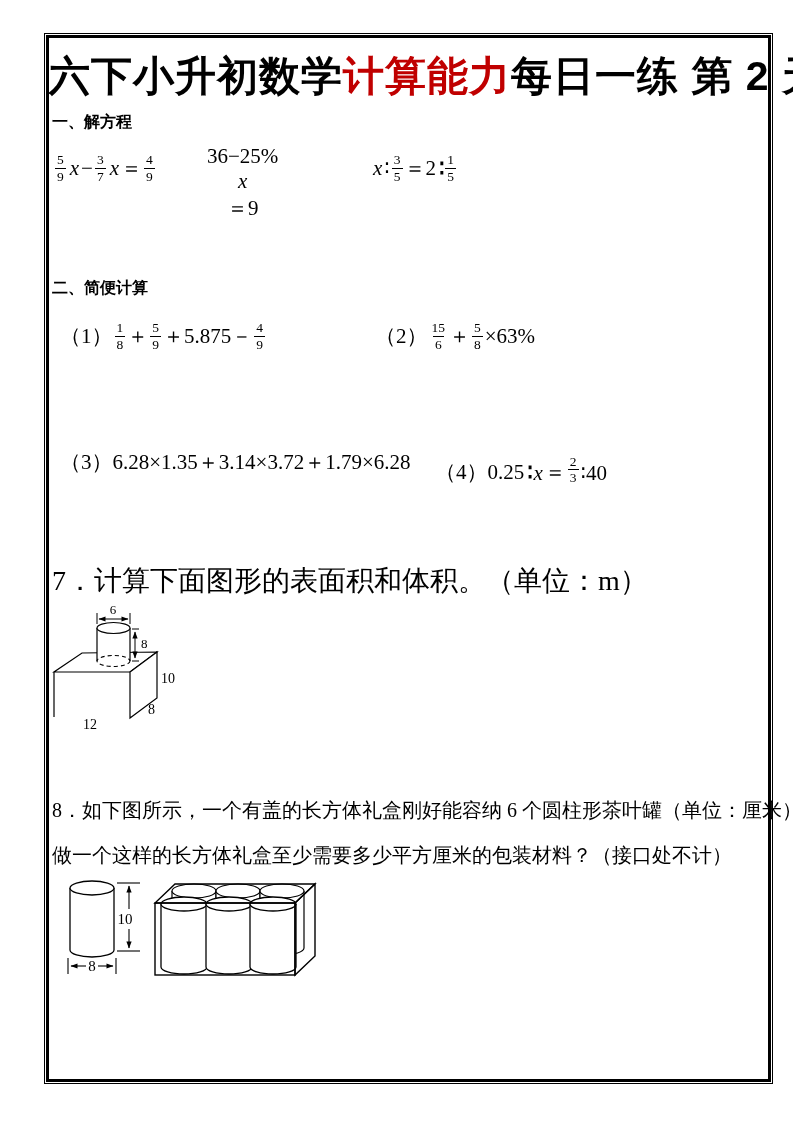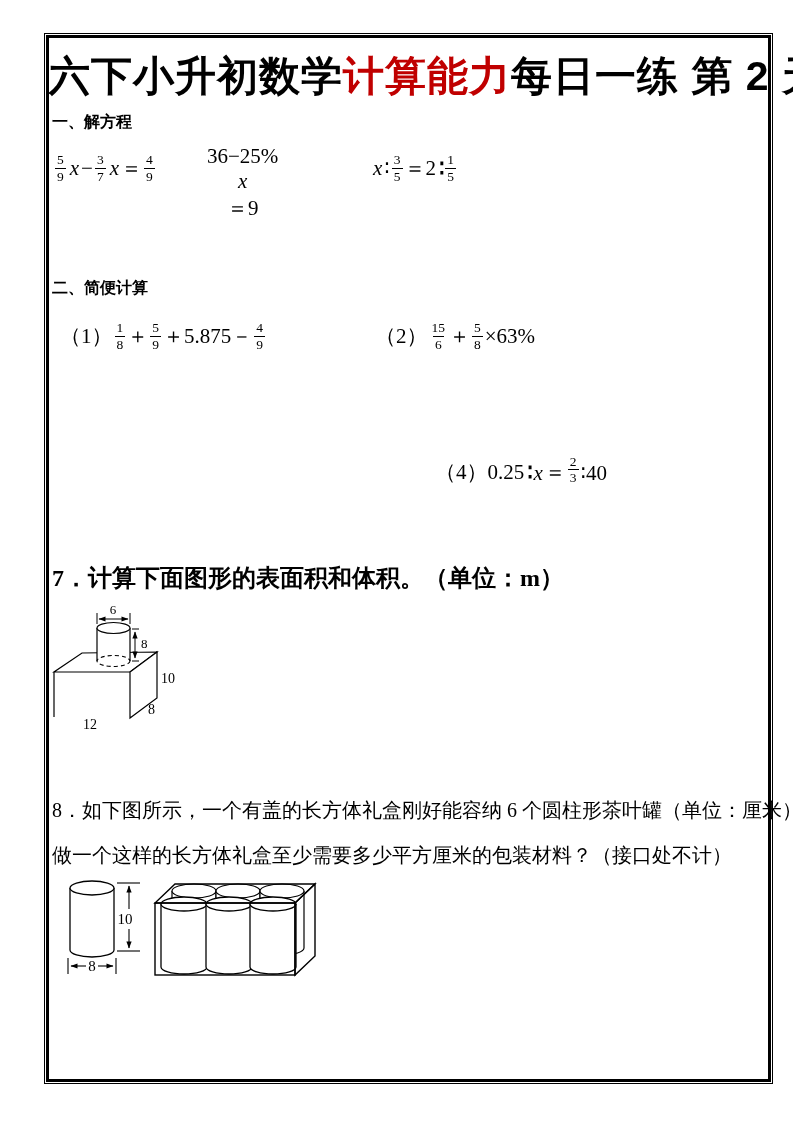--- a/index.html
+++ b/index.html
@@ -30,21 +30,21 @@
     font-size:21px;white-space:pre;
   }
   .tok-t{white-space:pre;}
   .tok-v{font-style:italic;padding:0 2px;}
   .frac{
     display:inline-flex;flex-direction:column;align-items:center;
     font-size:13.5px;line-height:1.15;margin:0 2px;
   }
   .frac .num{padding:0 2px;}
   .frac .den{padding:0 2px;border-top:1px solid #000;}
-  .qtext{position:absolute;font-size:24px;white-space:nowrap;font-weight:bold;}
+  .qtext{position:absolute;font-size:28px;white-space:nowrap;}
   .q8text{position:absolute;font-size:20px;line-height:45px;white-space:nowrap;}
   .fig{position:absolute;}
   svg{display:block;overflow:visible;}
   svg text{font-family:"Liberation Serif","DejaVu Serif",serif;fill:#000;}
 </style>
 </head>
 <body>
 
 <div class="page-outer">
   <div class="page-inner">
@@ -56,20 +56,21 @@
     <div class="sec-heading" style="left:3px;top:74px;">一、解方程</div>
 
     <div class="math" style="left:4px;top:106px;"><span class="frac"><span class="num">5</span><span class="den">9</span></span><span class="tok-v">x</span><span class="tok-t">−</span><span class="frac"><span class="num">3</span><span class="den">7</span></span><span class="tok-v">x</span><span class="tok-t">＝</span><span class="frac"><span class="num">4</span><span class="den">9</span></span></div>
     <div class="math" style="left:158px;top:106px;flex-direction:column;"><span class="tok-t">36−25%</span><span class="tok-v">x</span><span class="tok-t">＝9</span></div>
     <div class="math" style="left:322px;top:106px;"><span class="tok-v">x</span><span class="tok-t">∶</span><span class="frac"><span class="num">3</span><span class="den">5</span></span><span class="tok-t">＝2∶</span><span class="frac"><span class="num">1</span><span class="den">5</span></span></div>
 
     <div class="sec-heading" style="left:3px;top:240px;">二、简便计算</div>
 
     <div class="math" style="left:11px;top:274px;"><span class="tok-t">（1）</span><span class="frac"><span class="num">1</span><span class="den">8</span></span><span class="tok-t">＋</span><span class="frac"><span class="num">5</span><span class="den">9</span></span><span class="tok-t">＋5.875－</span><span class="frac"><span class="num">4</span><span class="den">9</span></span></div>
     <div class="math" style="left:326px;top:274px;"><span class="tok-t">（2）</span><span class="frac"><span class="num">15</span><span class="den">6</span></span><span class="tok-t">＋</span><span class="frac"><span class="num">5</span><span class="den">8</span></span><span class="tok-t">×63%</span></div>
+    <div class="math" style="left:11px;top:400px;"><span class="tok-t">（3）6.28×1.35＋3.14×3.72＋1.79×6.28</span></div>
     <div class="math" style="left:386px;top:400px;align-items:flex-end;"><span class="tok-t">（4）0.25∶</span><span class="tok-v">x</span><span class="tok-t">＝</span><span class="frac"><span class="num">2</span><span class="den">3</span></span><span class="tok-t">∶40</span></div>
 
     <div class="qtext" style="left:3px;top:524px;">7．计算下面图形的表面积和体积。（单位：m）</div>
 
     <div class="fig" style="left:-2px;top:560px;">
       <svg width="135" height="140" viewBox="0 0 135 140">
         <defs>
           <marker id="m7" markerWidth="9" markerHeight="7" refX="7" refY="2.6" orient="auto-start-reverse" markerUnits="userSpaceOnUse">
             <path d="M0.5,0 L7.5,2.6 L0.5,5.2 z"></path>
           </marker>

